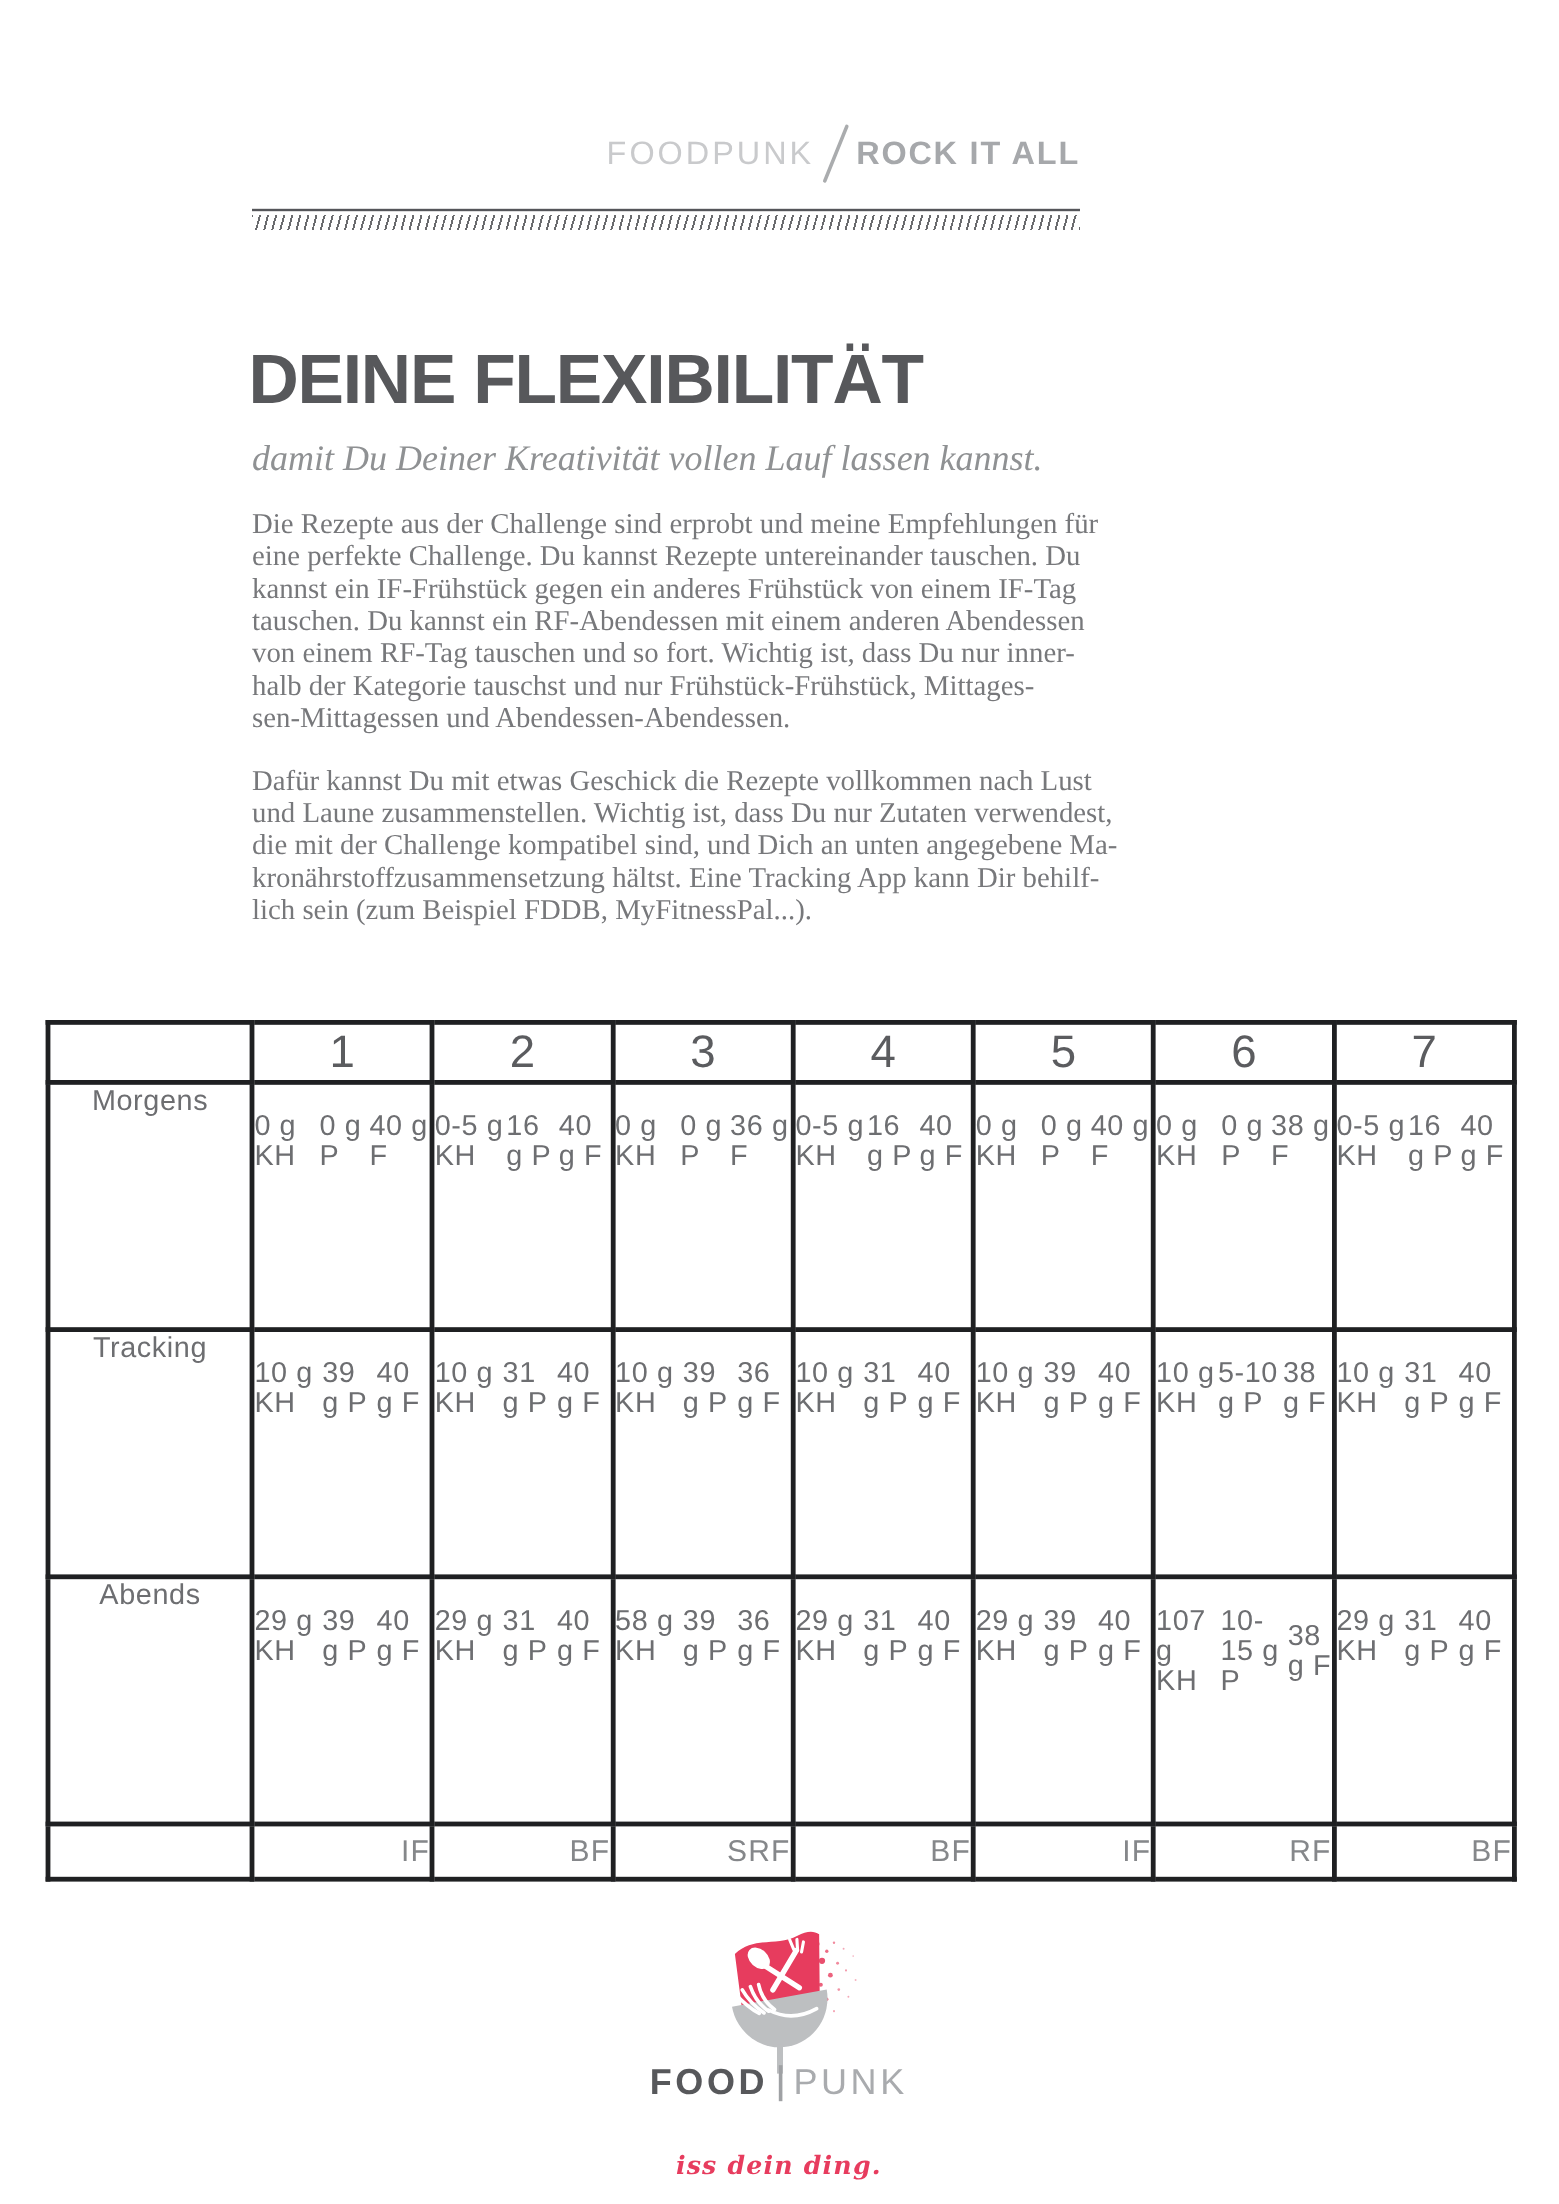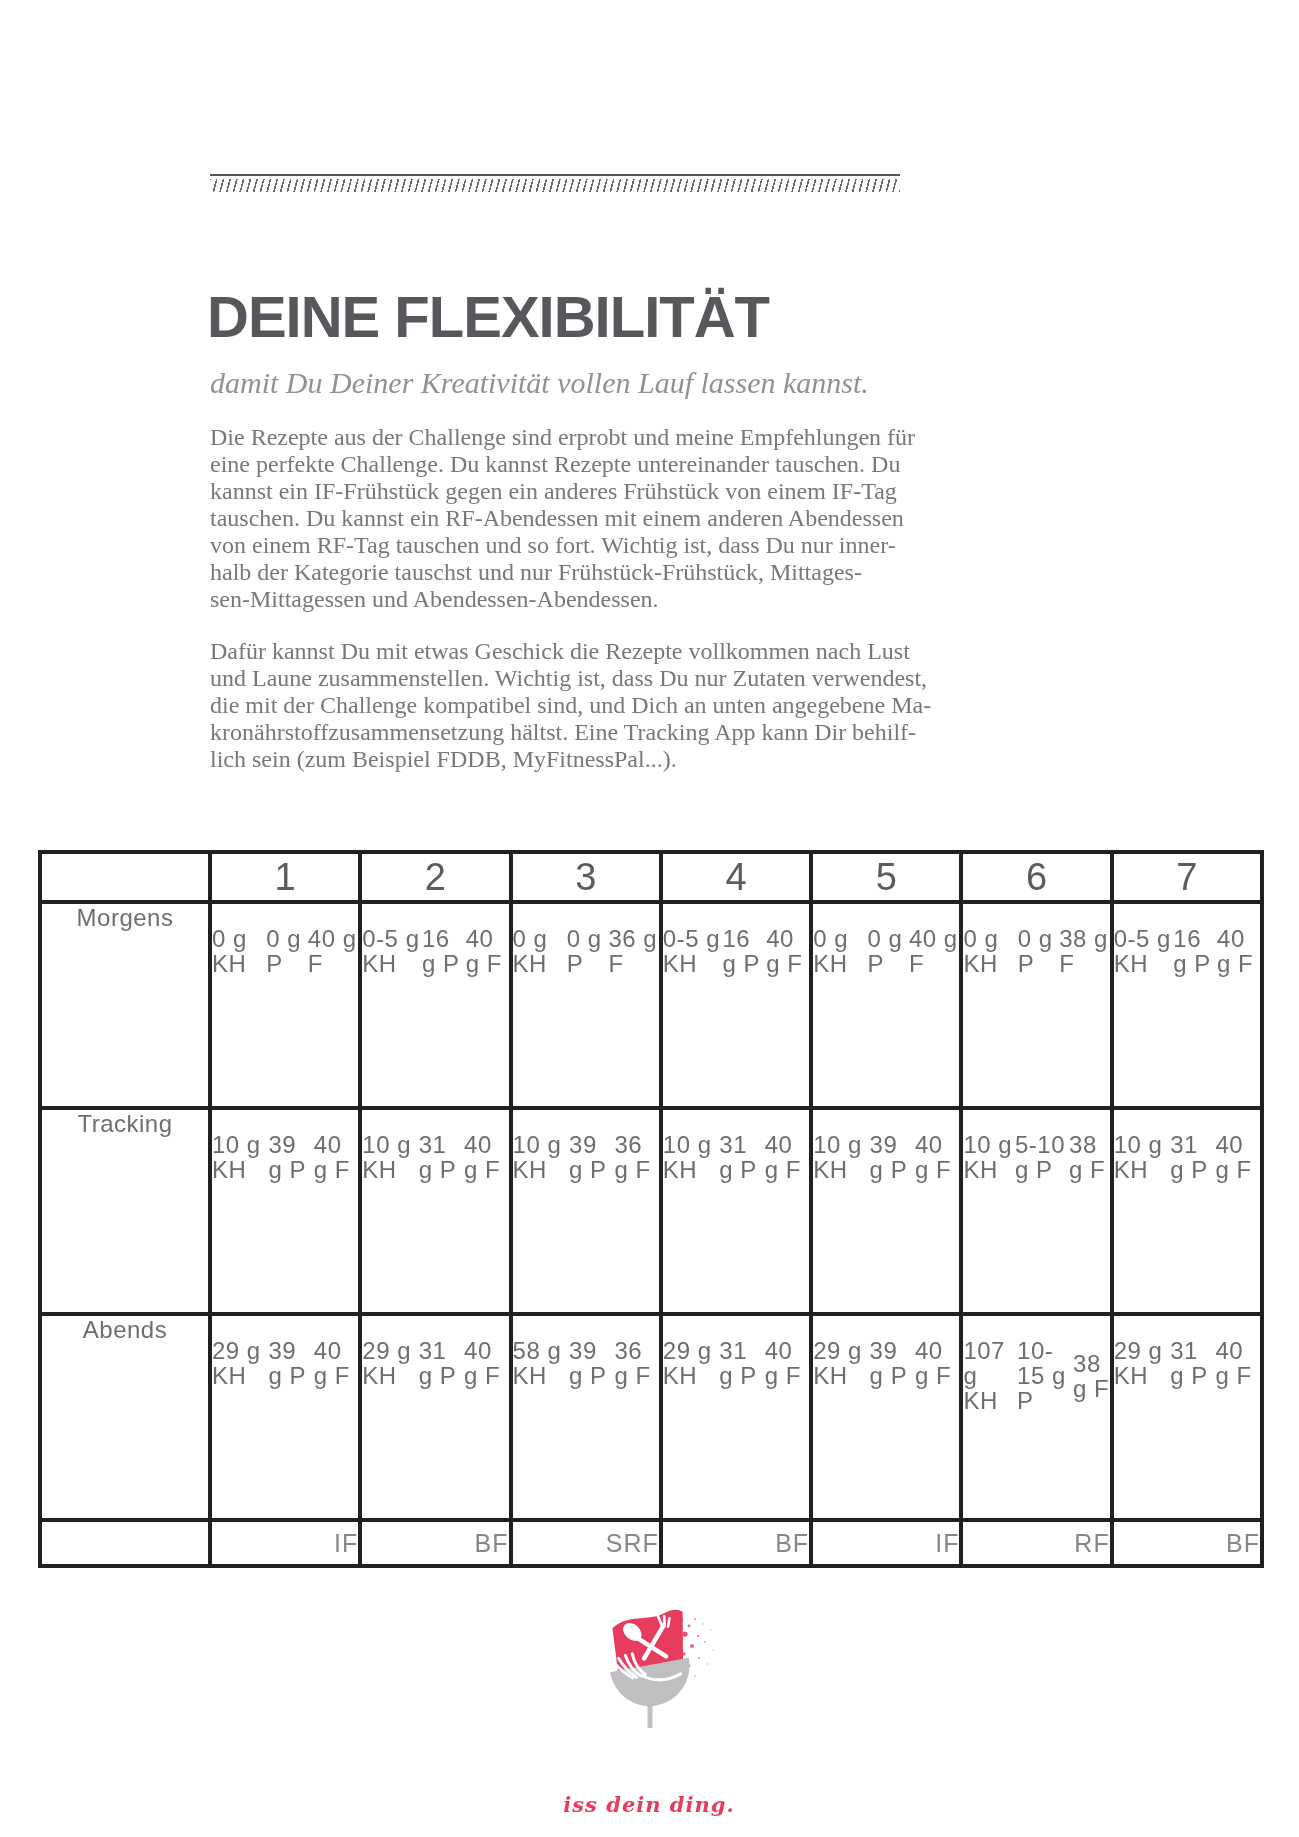--- a/index.html
+++ b/index.html
@@ -58,20 +58,25 @@
   .logo-punk { font-size:30px; font-weight:300; color:#a9abae; letter-spacing:3px; }
   .logo-tagline { position:absolute; top:1752px; left:449px; width:400px; text-align:center;
                   font-family:"DejaVu Serif", serif; font-style:italic; font-weight:bold;
                   font-size:21px; color:#e73c5e; letter-spacing:1px;margin-top:40px; }
 </style>
 </head>
 <body>
 
 <div class="page">
 
+  <div class="brand">
+    <span class="brand-light">FOODPUNK</span>
+    <span class="brand-slash"></span>
+    <span class="brand-bold">ROCK IT ALL</span>
+  </div>
   <div class="hatch-rule"></div>
 
   <h1 class="title">DEINE FLEXIBILITÄT</h1>
   <div class="subtitle">damit Du Deiner Kreativität vollen Lauf  lassen kannst.</div>
   <p class="body-text p1">Die Rezepte aus der Challenge sind erprobt und meine Empfehlungen für
 eine perfekte Challenge. Du kannst Rezepte untereinander tauschen. Du
 kannst ein IF-Frühstück gegen ein anderes Frühstück von einem IF-Tag
 tauschen. Du kannst ein RF-Abendessen mit einem anderen Abendessen
 von einem RF-Tag tauschen und so fort. Wichtig ist, dass Du nur inner-
 halb der Kategorie tauschst und nur Frühstück-Frühstück, Mittages-
@@ -320,15 +325,20 @@
         <path d="M-36,-12 C-30,-4 -24,2 -18,6"></path>
         <path d="M-30,-15 C-26,-6 -21,0 -14,6"></path>
         <path d="M-23,-17 C-21,-8 -17,-1 -10,5"></path>
         <path d="M-16,-18 C-15,-9 -12,-2 -5,4"></path>
         <path d="M-10,4 C2,12 16,13 30,7"></path>
       </g>
     </g>
     <rect x="112.5" y="98" width="5" height="24" fill="#bdbfc1"></rect>
   </svg>
 
+  <div class="logo-words">
+    <span class="logo-food">FOOD</span>
+    <span class="logo-divider"></span>
+    <span class="logo-punk">PUNK</span>
+  </div>
   <div class="logo-tagline">iss dein ding.</div>
 
 </div>
 
 </body></html>

